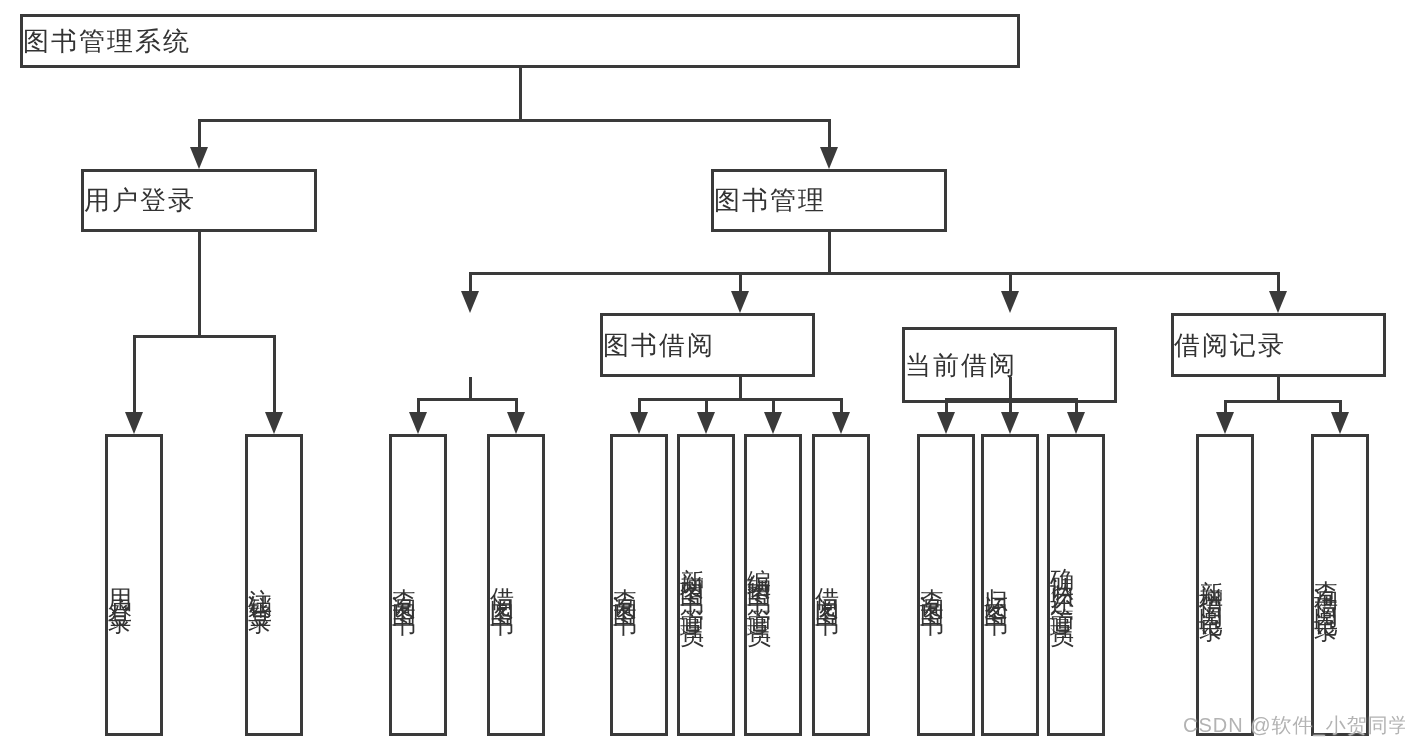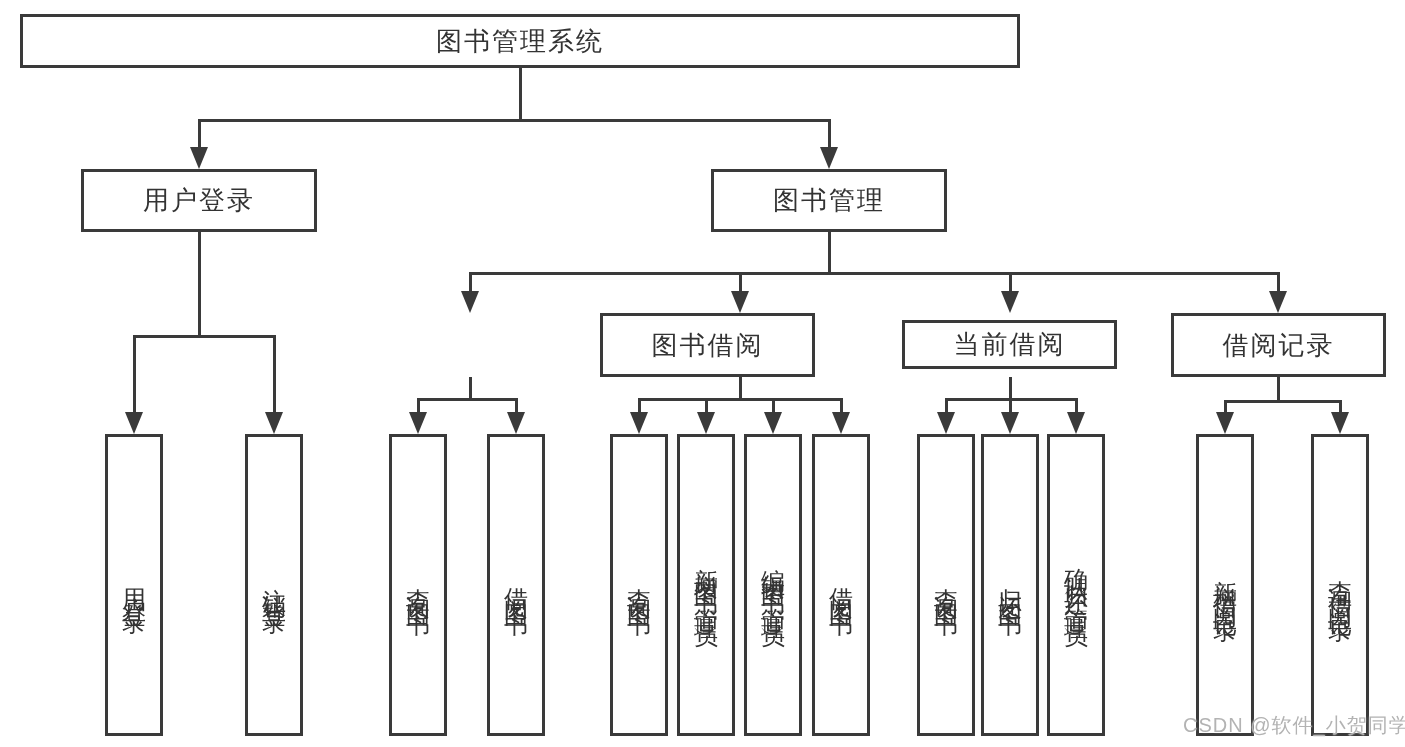--- a/index.html
+++ b/index.html
@@ -2,21 +2,21 @@
 <html><head>
 <meta charset="utf-8">
 <style>
   html,body { margin:0; padding:0; background:#ffffff; }
   #stage {
     position:relative; width:1405px; height:747px; background:#ffffff;
     font-family:"Liberation Sans","DejaVu Sans",sans-serif; overflow:hidden;
   }
   .box {
     position:absolute; box-sizing:border-box; border:3px solid #3a3a3a;
-    background:#ffffff; display:flex; align-items:center; justify-content:center;
+    background:#ffffff; display:flex; align-items:center; 
     color:#333333;
   }
   .hbox { font-size:26px; letter-spacing:2px; }
   .vbox { font-size:24px; }
   .vtext { writing-mode:vertical-rl; letter-spacing:8px; line-height:1; }
   .line { position:absolute; background:#3a3a3a; }
   .arrowhead {
     position:absolute; width:0; height:0;
     border-left:9px solid transparent; border-right:9px solid transparent;
     border-top:22px solid #3a3a3a;
@@ -39,21 +39,21 @@
   <div class="box hbox" style="left:81px;top:169px;width:236px;height:63px">
     <span>用户登录</span>
   </div>
   <div class="box hbox" style="left:711px;top:169px;width:236px;height:63px">
     <span>图书管理</span>
   </div>
 
   <div class="box hbox" style="left:600px;top:313px;width:215px;height:64px">
     <span>图书借阅</span>
   </div>
-  <div class="box hbox" style="left:902px;top:320px;width:215px;height:49px">
+  <div class="box hbox" style="left:902px;top:327px;width:215px;height:76px">
     <span>当前借阅</span>
   </div>
   <div class="box hbox" style="left:1171px;top:313px;width:215px;height:64px">
     <span>借阅记录</span>
   </div>
 
   <div class="box vbox" style="left:105px;top:434px;width:58px;height:302px">
     <span class="vtext">用户登录</span>
   </div>
   <div class="box vbox" style="left:245px;top:434px;width:58px;height:302px">

